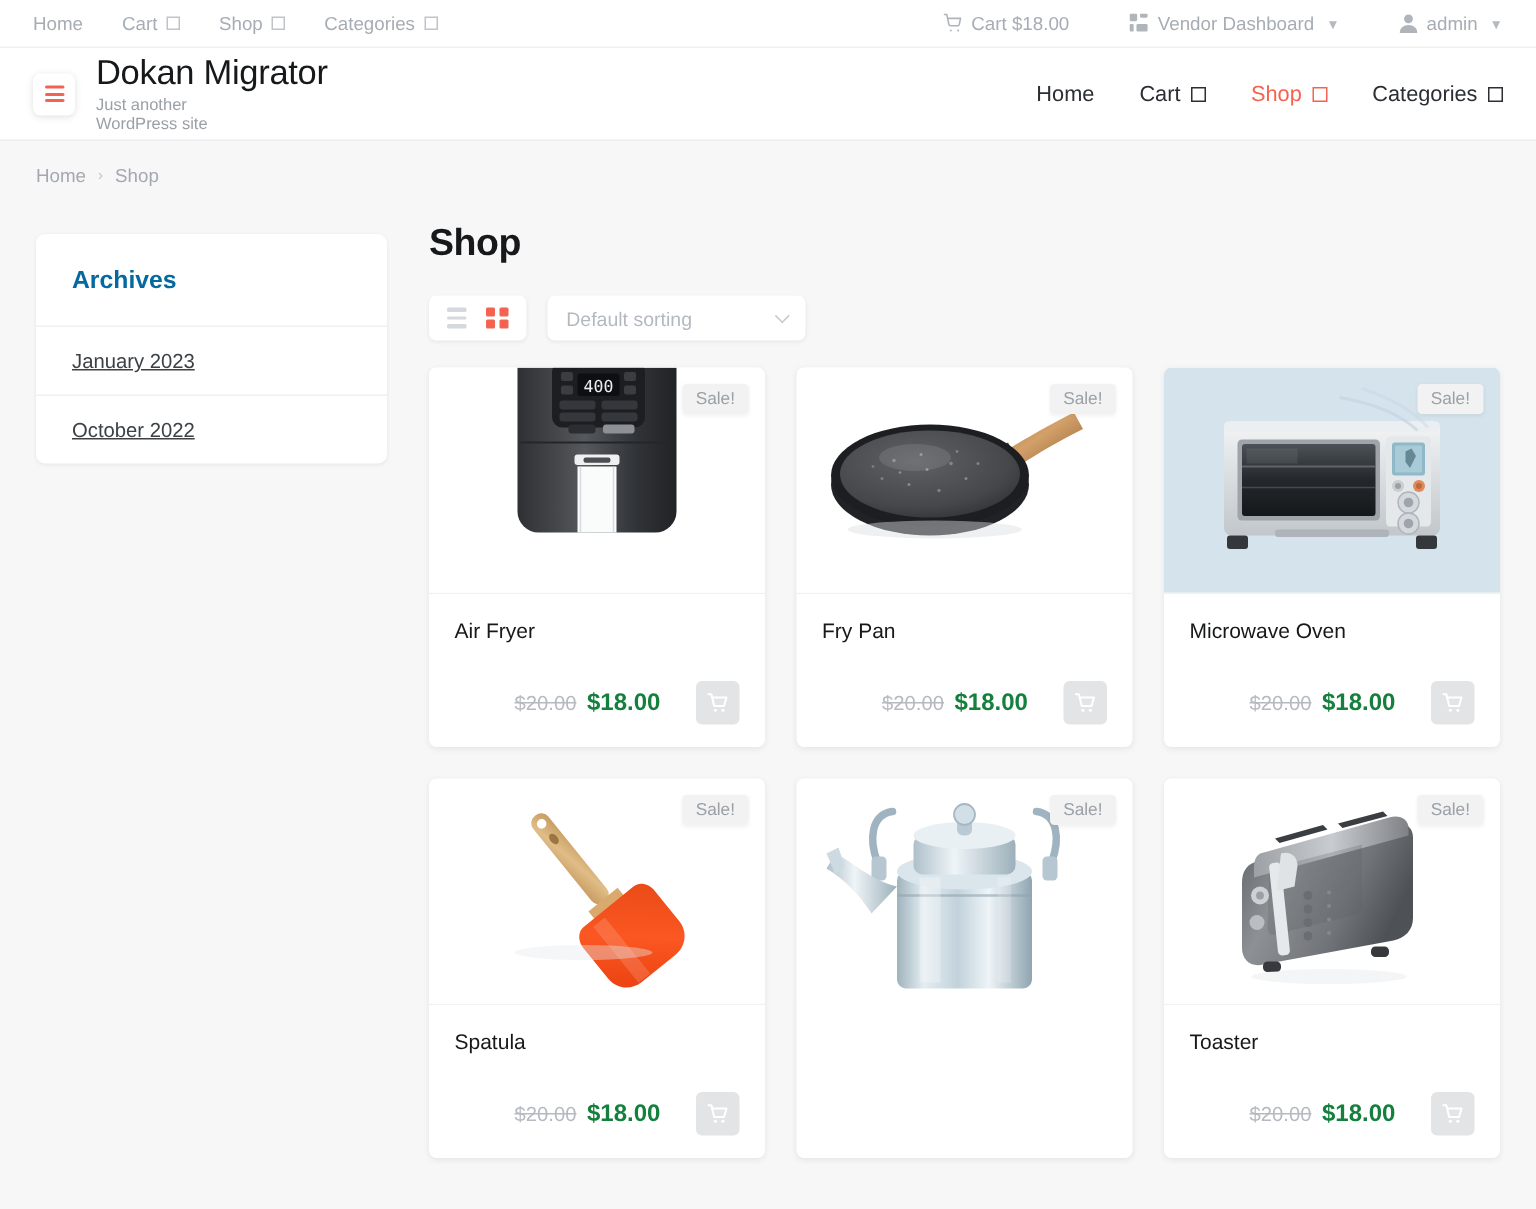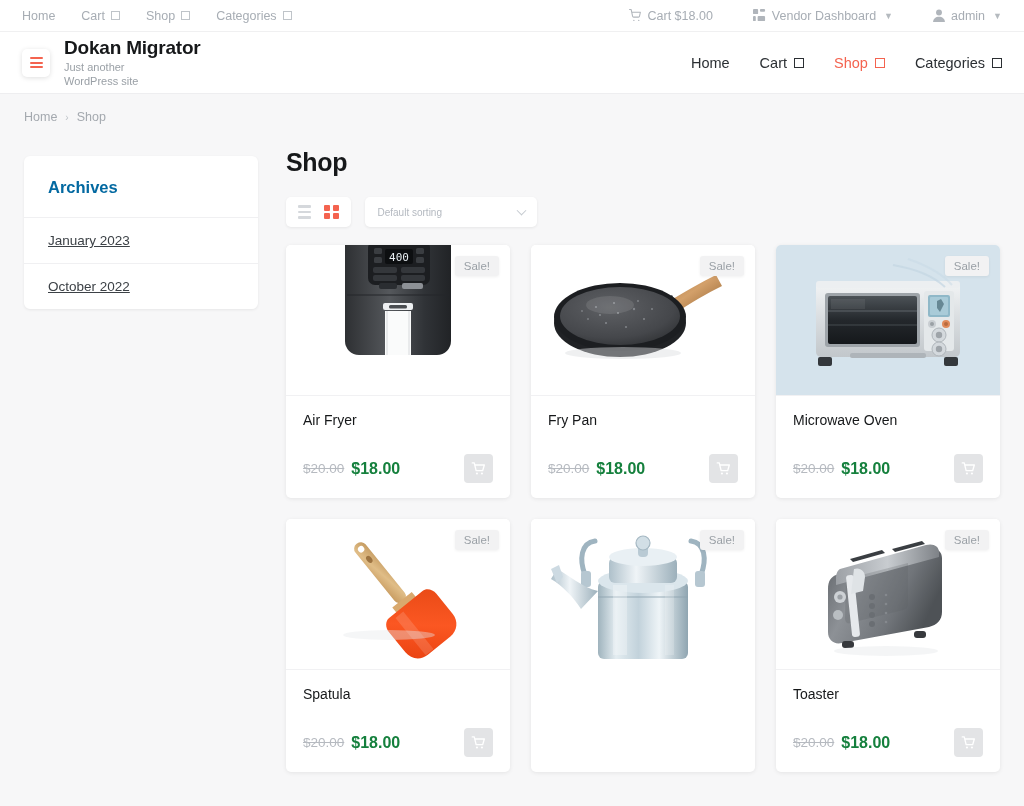--- a/index.html
+++ b/index.html
@@ -35,21 +35,21 @@
   }
   .brandwrap { display: flex; align-items: center; gap: 14px; }
   .logo-btn {
     width: 28px; height: 28px; background: #fff; border-radius: 5px;
     box-shadow: 0 1px 5px rgba(0,0,0,.13);
     display: flex; flex-direction: column; align-items: center; justify-content: center; gap: 2.5px;
     cursor: pointer;
   }
   .logo-btn i { display: block; width: 13px; height: 2px; background: #f4634f; border-radius: 1px; }
   .brandtext { line-height: 1.25; }
-  .sitetitle { font-size: 19px; font-weight: bold; color: #16181a; letter-spacing: -.2px; }
+  .sitetitle { font-size: 23px; font-weight: normal; color: #16181a; letter-spacing: -.2px; }
   .sitetag { font-size: 11px; color: #9aa0a6; max-width: 105px; margin-top: 1px; }
 
   .mainnav { margin-left: auto; display: flex; align-items: center; gap: 30px; font-size: 14.5px; }
   .nav-item { display: flex; align-items: center; gap: 7px; color: #2b2f33; cursor: pointer; white-space: nowrap; }
   .nav-item.active { color: #f4634f; }
   .nav-sq { width: 10px; height: 10px; border: 1.5px solid #2b2f33; display: inline-block; }
   .nav-item.active .nav-sq { border-color: #f4634f; }
 
   
   .breadcrumb {
@@ -88,21 +88,21 @@
   .vt-btn { display: flex; align-items: center; cursor: pointer; }
   .ico-list { display: flex; flex-direction: column; gap: 3px; }
   .ico-list i { display: block; width: 13px; height: 2.5px; background: #d5d8dc; border-radius: 1px; }
   .ico-grid { display: grid; grid-template-columns: repeat(2, 6px); grid-template-rows: repeat(2, 6px); gap: 2.5px; }
   .ico-grid i { display: block; background: #f4634f; border-radius: 1px; }
 
   .sortsel {
     position: relative; width: 172px; height: 30px;
     background: #fff; border-radius: 5px; box-shadow: 0 1px 3px rgba(0,0,0,.07);
     display: flex; align-items: center; padding: 0 13px;
-    font-size: 10px; color: #b4b9c0; cursor: pointer;
+    font-size: 13px; color: #b4b9c0; cursor: pointer;
   }
   .sortsel .chev {
     position: absolute; right: 12px; top: 50%;
     width: 7px; height: 7px; border-right: 1.4px solid #c5cad0; border-bottom: 1.4px solid #c5cad0;
     transform: translateY(-70%) rotate(45deg);
   }
 
   
   .grid { display: grid; grid-template-columns: repeat(3, 1fr); gap: 21px; margin-top: 18px; }
   .card {
@@ -118,21 +118,21 @@
   }
   .card-img svg { display: block; }
   .sale {
     position: absolute; top: 11px; right: 11px; z-index: 5;
     background: #f2f2f3; color: #9aa0a6;
     font-size: 11.5px; border-radius: 3px; padding: 4px 9px;
     box-shadow: 0 1px 3px rgba(0,0,0,.06);
   }
   .card-body { border-top: 1px solid #f1f1f3; padding: 16px 17px 15px; }
   .pname { font-size: 14px; font-weight: normal; color: #16181a; }
-  .prow { display: flex; align-items: center; margin-top: 26px; }
+  .prow { display: flex; align-items: center; margin-top: 26px; margin-left: 40px; }
   .price-old { font-size: 13.5px; color: #b6bac0; text-decoration: line-through; margin-right: 7px; }
   .price-new { font-size: 16px; font-weight: bold; color: #15803d; }
   .cartbtn {
     margin-left: auto; width: 29px; height: 29px; border-radius: 4px;
     background: #e3e4e6; display: flex; align-items: center; justify-content: center;
     cursor: pointer;
   }
 </style>
 </head>
 <body>

